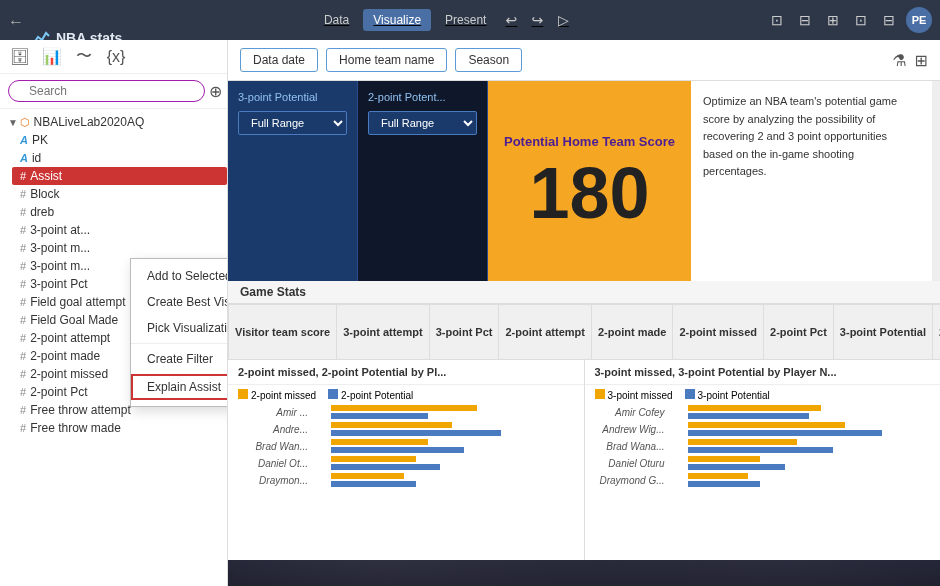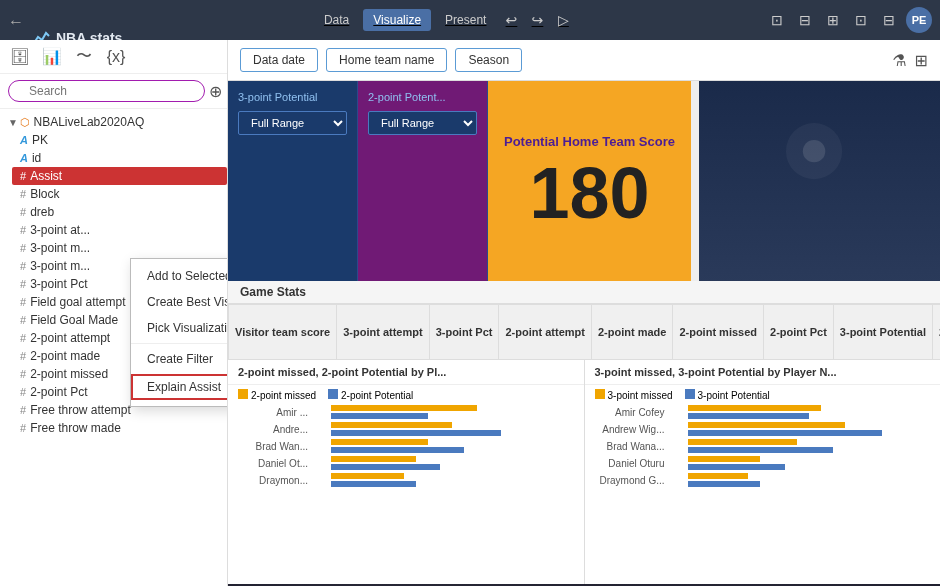--- a/index.html
+++ b/index.html
@@ -60,45 +60,45 @@
     .viz-area { flex: 1; overflow: hidden; display: flex; flex-direction: column; background: #2c4a7c; position: relative; }
 
     
     .viz-top { display: flex; height: 200px; }
 
     
     .viz-card-blue { background: #1a3a6b; padding: 10px; min-width: 130px; border-right: 1px solid #2a4a8b; }
     .viz-card-title { color: #90c0f0; font-size: 11px; margin-bottom: 8px; }
     .viz-card-dropdown { background: #1a3a6b; border: 1px solid #4a7abf; color: #fff; padding: 4px 8px; font-size: 11px; border-radius: 2px; width: 100%; }
 
-    .viz-card-blue2 { background: #701a75; padding: 10px; min-width: 130px; border-right: 1px solid #2a4a8b; }
+    .viz-card-blue2 { background: #0f172a; padding: 10px; min-width: 130px; border-right: 1px solid #2a4a8b; }
 
     
     .score-card { background: #f5a623; padding: 10px 16px; min-width: 180px; display: flex; flex-direction: column; align-items: center; justify-content: center; }
     .score-title { color: #4c1d95; font-size: 13px; font-weight: 600; margin-bottom: 8px; text-align: center; }
     .score-number { color: #222; font-size: 72px; font-weight: bold; line-height: 1; }
 
     
     .desc-card { background: #fff; padding: 12px; flex: 1; font-size: 11px; color: #333; line-height: 1.6; overflow-y: auto; }
 
     
     .scroll-hint { width: 8px; background: #eee; }
     .table-header-row { background: #f5f5f5; display: flex; align-items: center; padding: 4px 12px; border-bottom: 1px solid #ddd; font-size: 12px; font-weight: 600; color: #333; }
     .data-table { width: 100%; border-collapse: collapse; font-size: 11px; }
     .data-table th { background: #f0f0f0; padding: 21px 6px; border: 1px solid #ddd; font-weight: 600; text-align: center; white-space: nowrap; color: #333; }
 
     
-    .charts-row { display: flex; height: 224px; background: #fff; }
+    .charts-row { display: flex; height: 200px; background: #fff; }
     .chart-panel { flex: 1; border-right: 1px solid #ddd; overflow: hidden; position: relative; }
     .chart-title { padding: 6px 10px; font-size: 11px; font-weight: 600; color: #333; border-bottom: 1px solid #eee; white-space: nowrap; overflow: hidden; text-overflow: ellipsis; }
     .chart-legend { display: flex; align-items: center; gap: 12px; padding: 4px 10px; font-size: 10px; }
     .legend-dot { width: 10px; height: 10px; display: inline-block; margin-right: 3px; }
     .chart-body { padding: 0 10px; overflow: hidden; }
 
-    .bar-row { display: flex; align-items: center; gap: 23px; margin-bottom: 3px; }
+    .bar-row { display: flex; align-items: center; gap: 23px; margin-bottom: 3px; font-style: italic; }
     .bar-label { font-size: 10px; color: #555; width: 70px; text-align: right; overflow: hidden; text-overflow: ellipsis; white-space: nowrap; }
 
     
     .nba-bg {
       position: absolute; inset: 0; z-index: 0;
       background: linear-gradient(to bottom, #1a2a4a 0%, #2a3a5a 40%, #3a4a6a 60%, #1a1a2a 100%);
     }
     .viz-overlay { position: relative; z-index: 1; display: flex; flex-direction: column; flex: 1; }
 
     .stats-section { background: rgba(255,255,255,0.97); }
@@ -315,20 +315,23 @@
             <select class="viz-card-dropdown">
               <option>Full Range</option>
             </select>
           </div>
 
           <div class="score-card">
             <div class="score-title">Potential Home Team Score</div>
             <div class="score-number">180</div>
           </div>
 
+          <div class="desc-card">
+            <span>Optimize an NBA team's potential game score by analyzing the possibility of recovering 2 and 3 point opportunities based on the in-game shooting percentages.</span>
+          </div>
 
           <div class="scroll-hint"></div>
         </div>
 
         <div class="stats-section">
           <div class="table-header-row">
             <span>Game Stats</span>
           </div>
           <table class="data-table">
             <thead>

